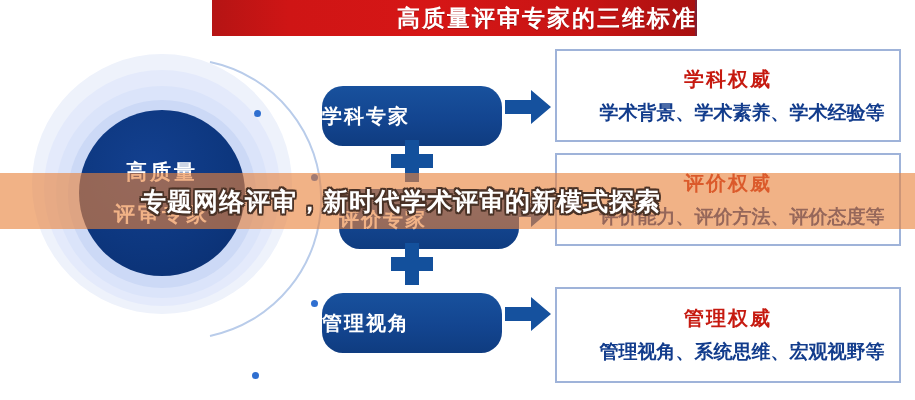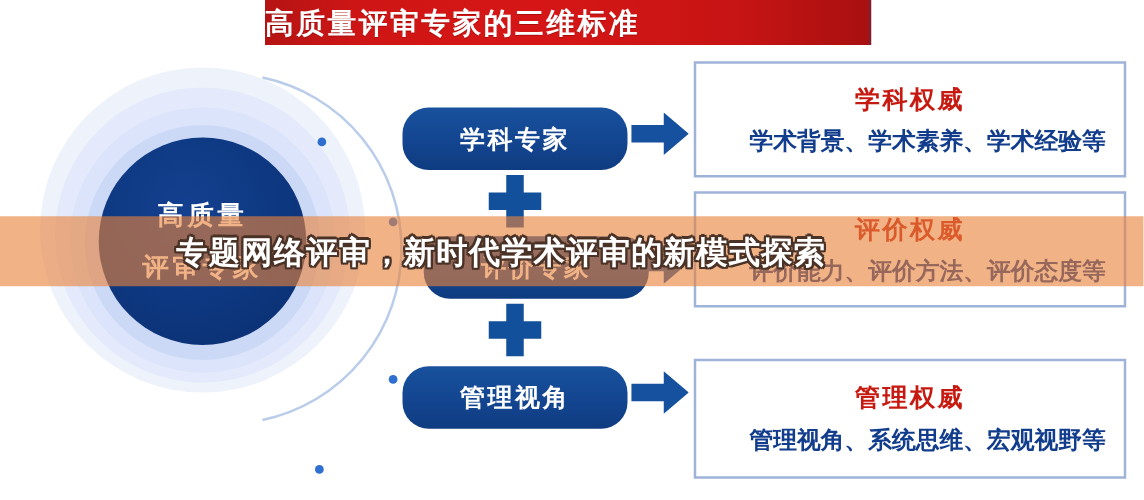--- a/index.html
+++ b/index.html
@@ -12,21 +12,21 @@
     width:915px;height:400px;
     overflow:hidden;
     background:#ffffff;
   }
 
   
   .banner{
     position:absolute;
     left:212px;top:0px;width:485px;height:36px;
     background:linear-gradient(90deg,#b51414 0%,#cf1515 16%,#d61616 45%,#c71414 78%,#a81010 100%);
-    display:flex;align-items:center;justify-content:flex-start;
+    display:flex;align-items:center;justify-content:flex-end;
     box-shadow:inset -2px 0 0 rgba(40,60,120,.35);
   }
   .banner-text{
     color:#ffffff;
     font-size:23px;
     font-weight:bold;
     letter-spacing:2px;
     white-space:nowrap;
     text-shadow:0 1px 0 rgba(120,0,0,.45);
   }
@@ -60,24 +60,24 @@
     gap:14px;
   }
   .emblem-label span{
     color:#ffffff;font-size:21px;font-weight:bold;letter-spacing:3px;
     white-space:nowrap;
   }
 
   
   .pill{
     position:absolute;
-    height:50px;width:180px;
+    height:60px;width:180px;
     border-radius:21px;
     background:linear-gradient(180deg,#18519d 0%,#134590 55%,#0f3c80 100%);
-    display:flex;align-items:center;justify-content:center;font-family:Liberation Serif, serif;
+    display:flex;align-items:center;justify-content:flex-start;font-family:Liberation Serif, serif;
   }
   .pill span{
     color:#ffffff;font-size:20px;font-weight:bold;letter-spacing:2px;
     white-space:nowrap;
   }
   .pill-1{left:322px;top:86px;}
   .pill-2{left:339px;top:189px;}
   .pill-3{left:322px;top:293px;}
 
   

